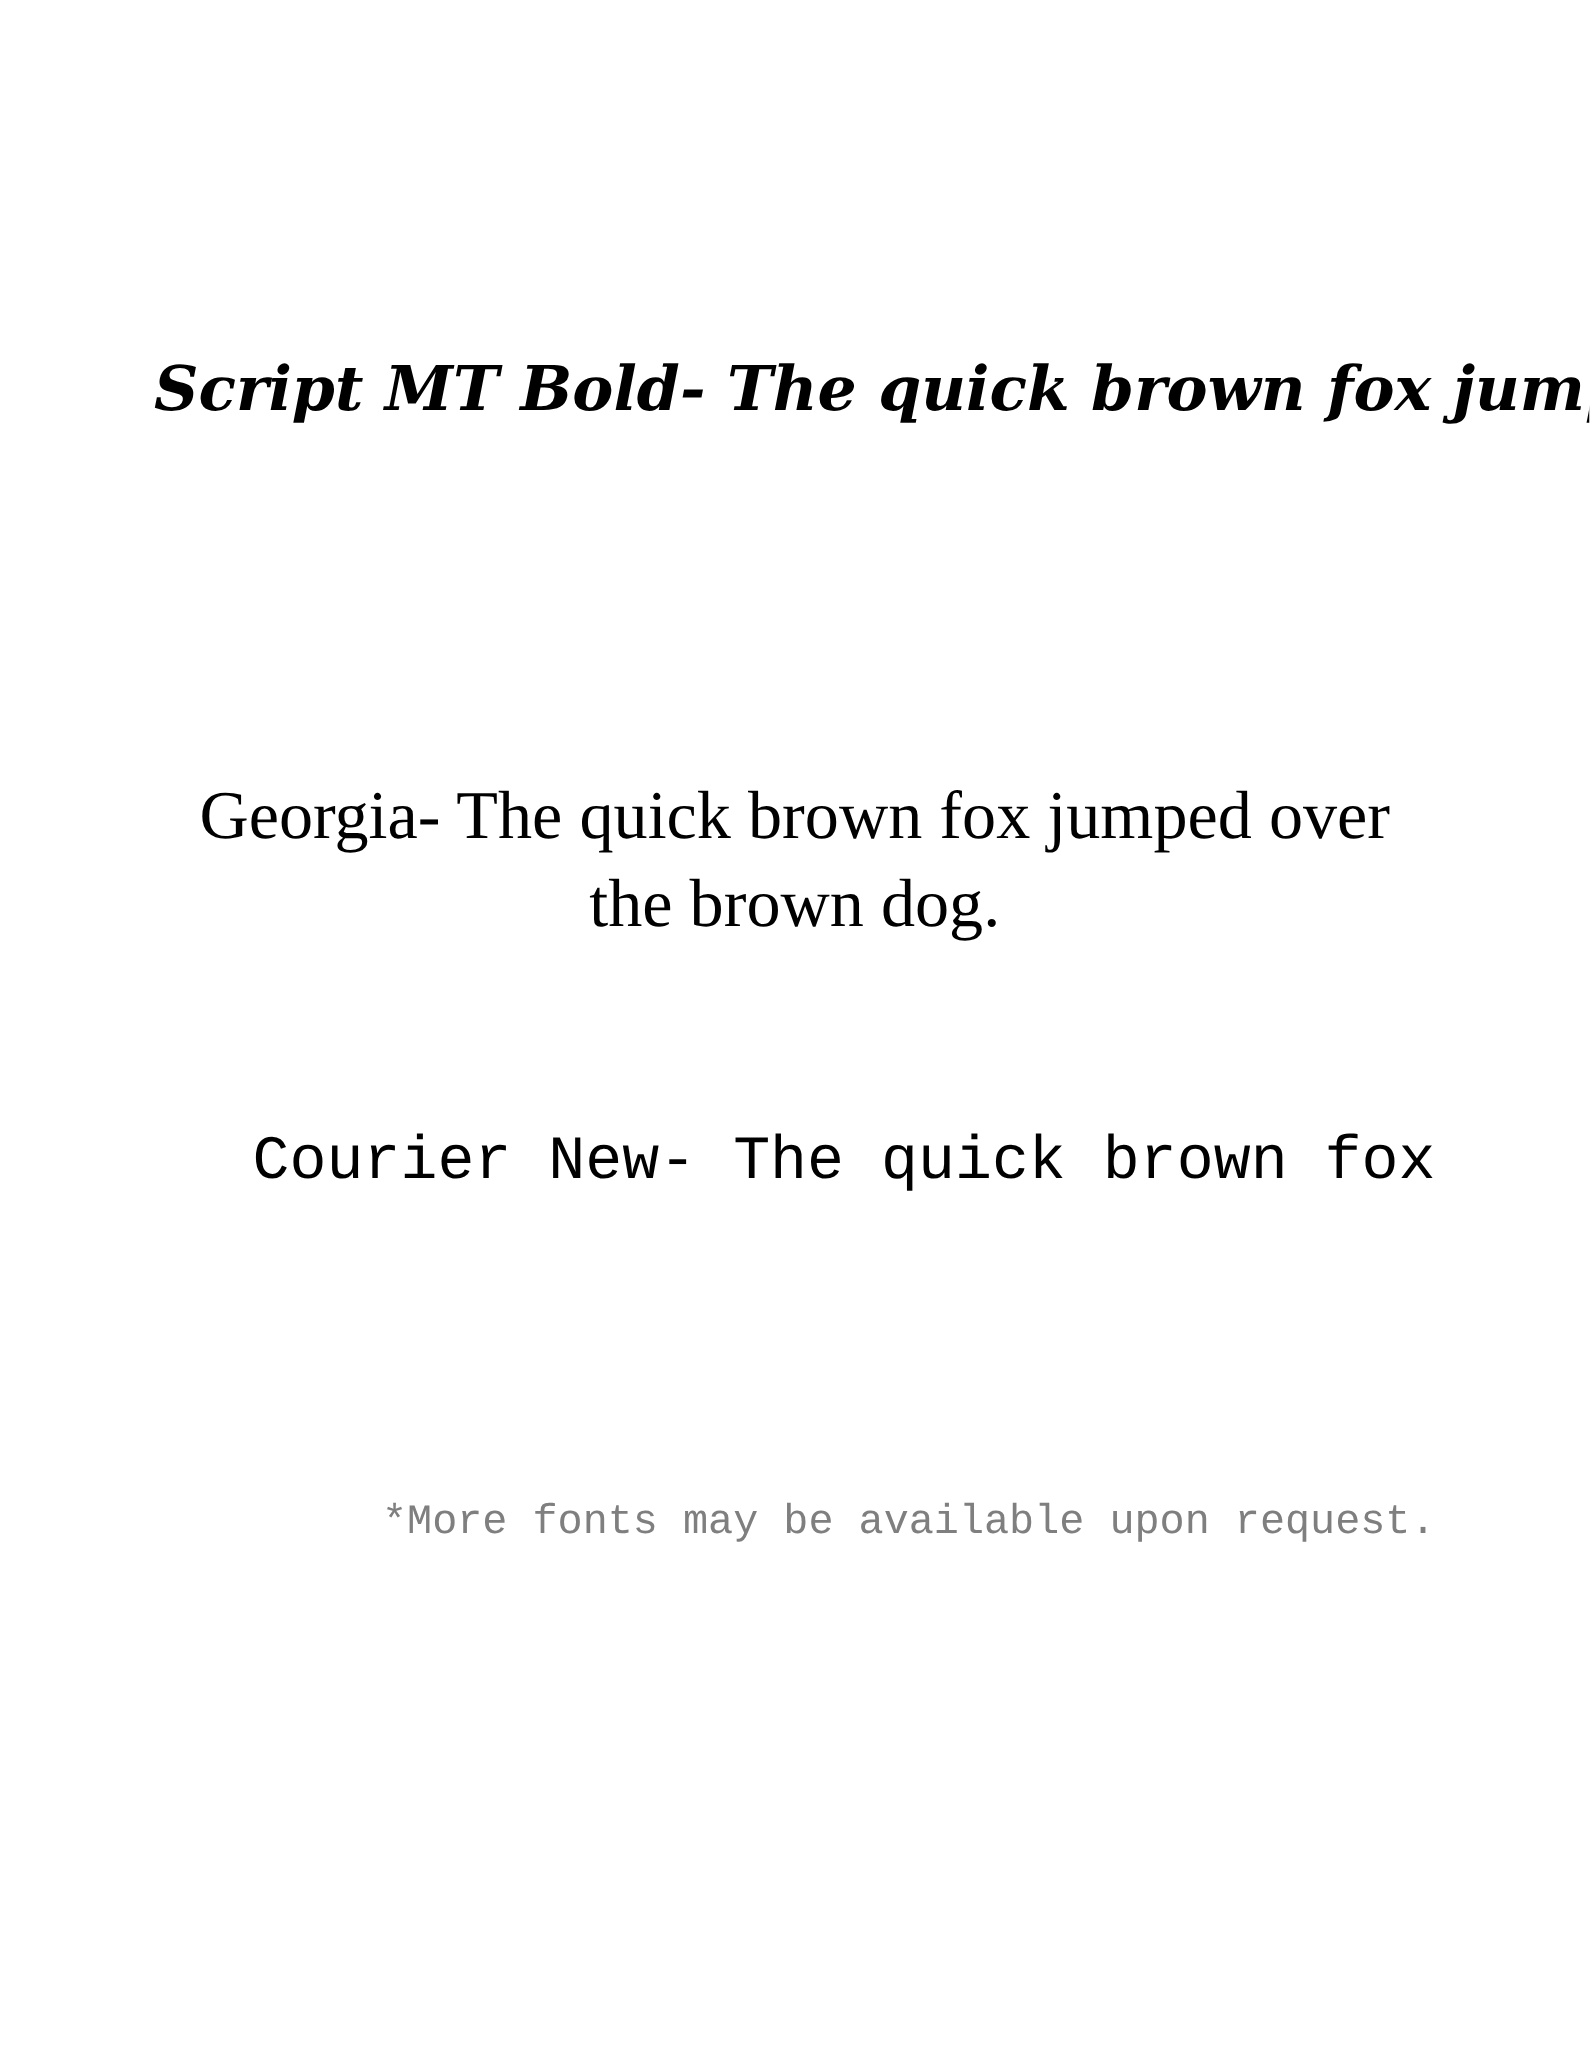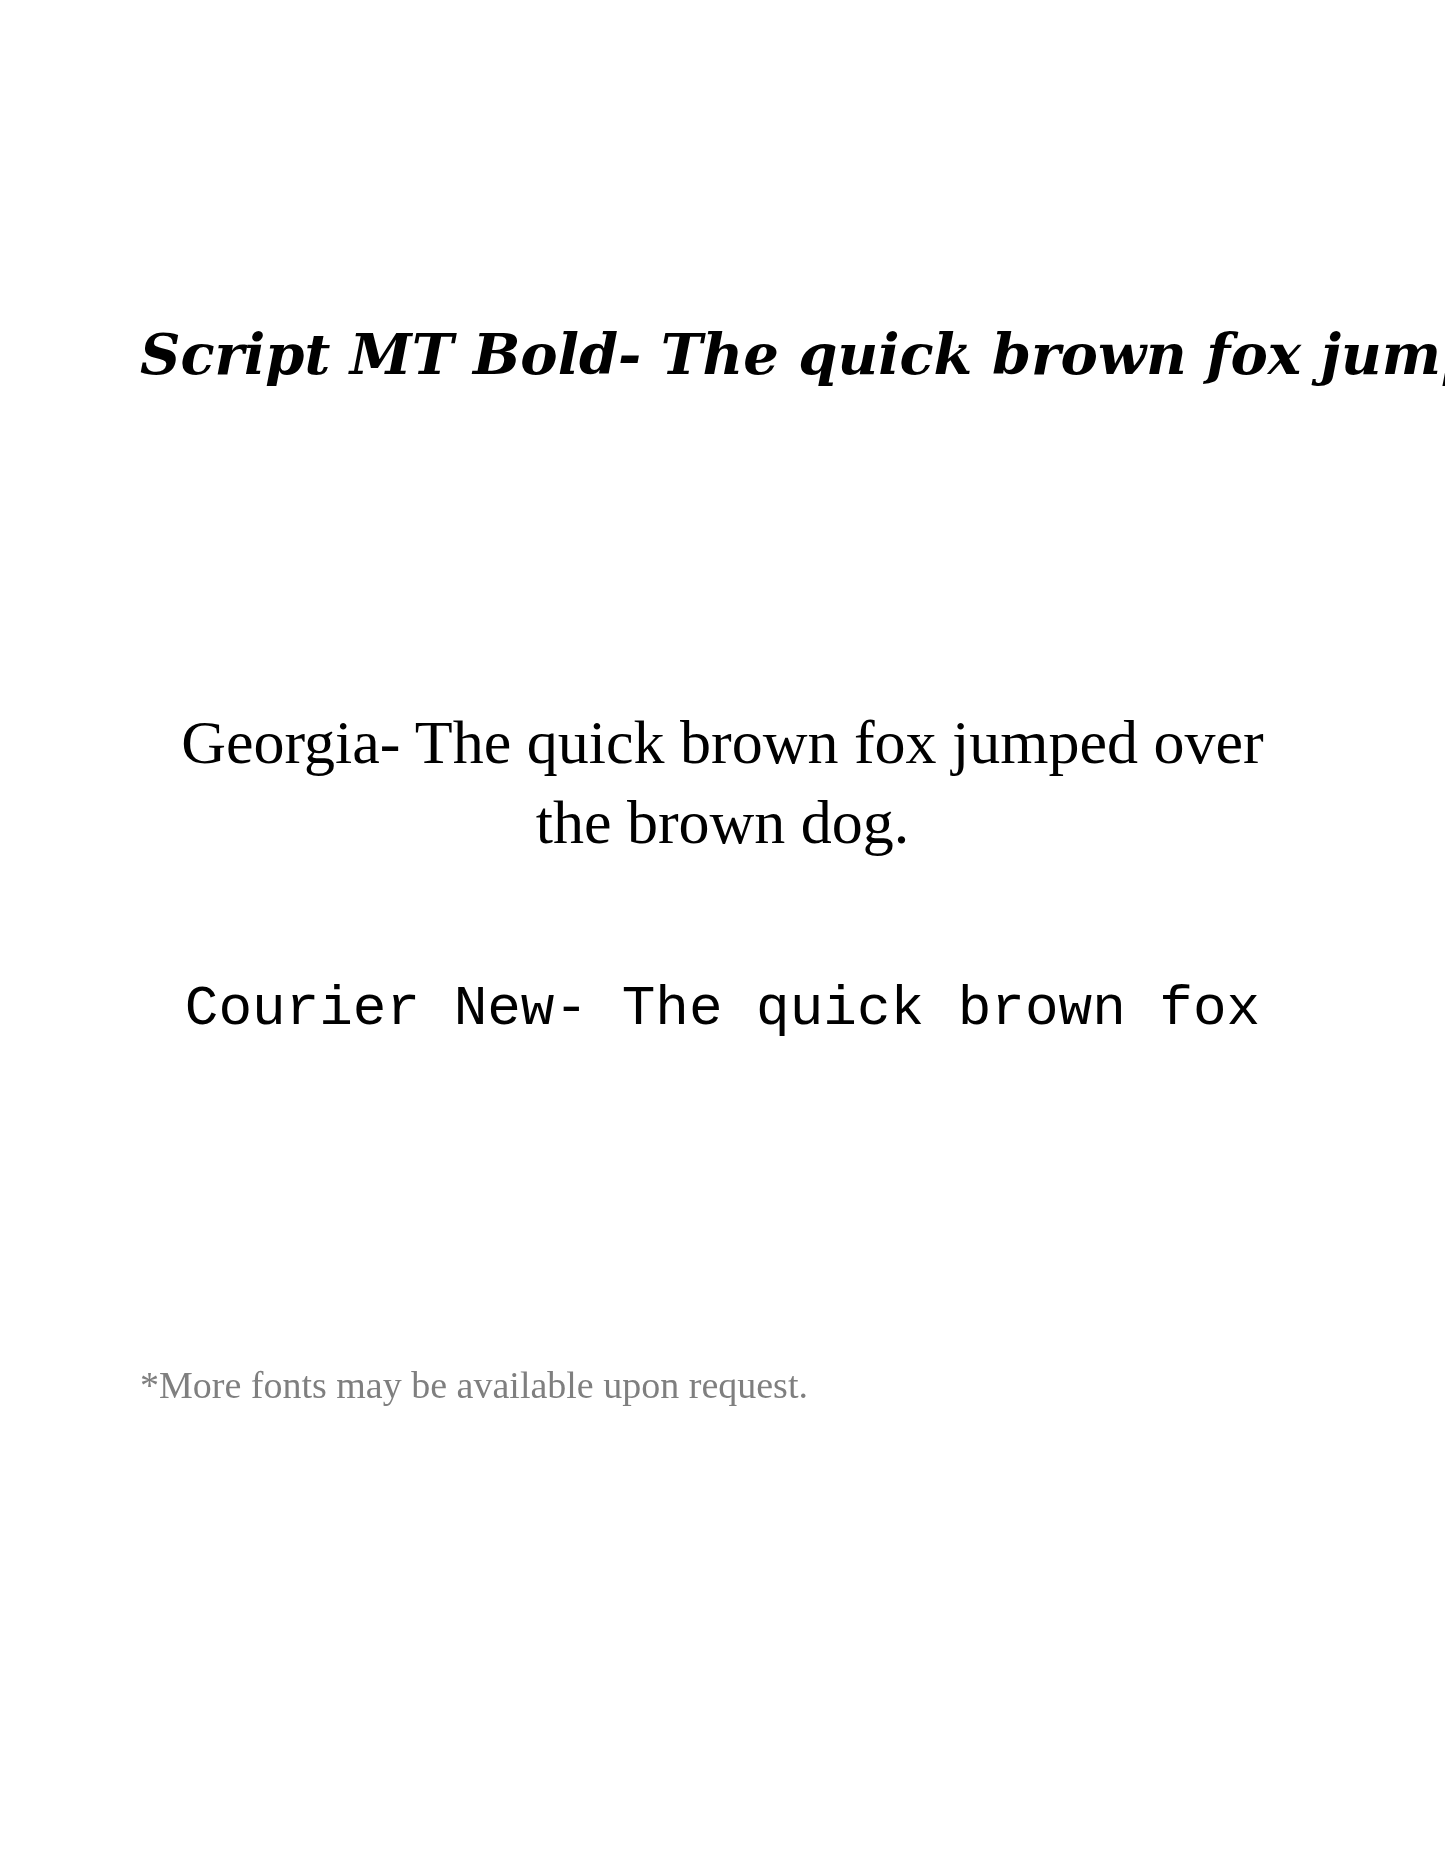--- a/index.html
+++ b/index.html
@@ -33,32 +33,33 @@
   }
   .sample-georgia {
     top: 688px;
     font-family: "Liberation Serif", serif;
     font-weight: normal;
     font-size: 62px;
     line-height: 80px;
     margin-top: 14px;
   }
   .sample-courier {
-    top: 971px;
+    top: 1018px;
     font-family: "Liberation Mono", monospace;
     font-size: 56px;
     line-height: 76px;
+    text-align: right;
   }
   .footnote {
     position: absolute;
     left: 140px;
     right: 140px;
     top: 1362px;
-    text-align: left;
-    font-family: Liberation Serif, serif;
+    text-align: right;
+    font-family: Liberation Mono, monospace;
     font-size: 38px;
     line-height: 46px;
   }
 </style>
 </head>
 <body>
 
 <div class="page" style="background: rgb(255, 255, 255); color: rgb(0, 0, 0);">
 
   <section class="sample sample-script">

